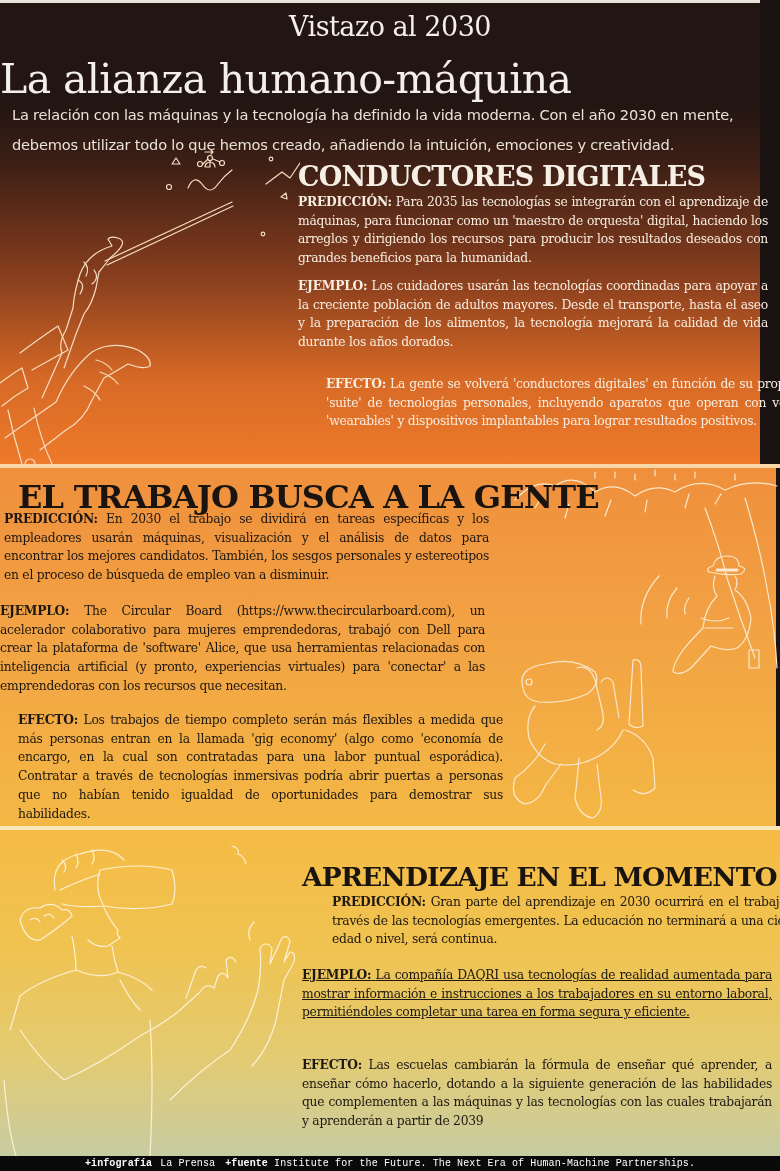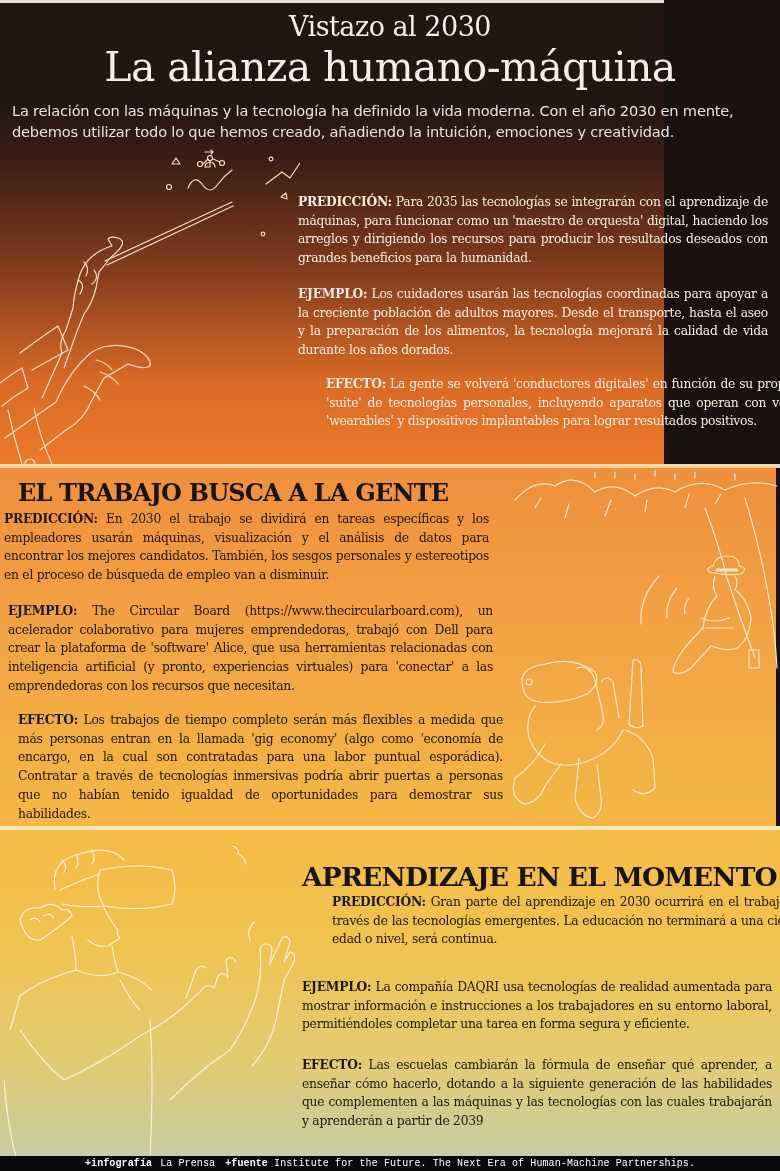--- a/index.html
+++ b/index.html
@@ -1,54 +1,54 @@
 <!DOCTYPE html>
 <html><head>
 <meta charset="utf-8">
 <style>
   html, body { margin: 0; padding: 0; }
   body { width: 780px; height: 1171px; overflow: hidden; background: #1a1210; font-family: "DejaVu Serif", serif; }
   .page { position: relative; width: 780px; height: 1171px; }
 
-  .sec1 { position: absolute; left: 0; top: 0; width: 664px; height: 464px;
+  .sec1 { position: absolute; left: 0; top: 0; width: 760px; height: 464px;
     background: linear-gradient(to bottom, #231512 0%, #231512 22%, #3d1f15 35%, #8a3f1e 60%, #d86a26 82%, #ee7a2a 100%);
     border-top: 3px solid #e8e2d8; box-sizing: border-box; }
   .divider1 { position: absolute; left: 0; top: 464px; width: 780px; height: 4px; background: #f9d6a6; }
   .sec2 { position: absolute; left: 0; top: 468px; width: 776px; height: 358px;
     background: linear-gradient(to bottom, #ef8f3c 0%, #f2a043 40%, #f4b845 100%); }
   .divider2 { position: absolute; left: 0; top: 826px; width: 780px; height: 4px; background: #fbe6b8; }
   .sec3 { position: absolute; left: 0; top: 830px; width: 780px; height: 326px;
     background: linear-gradient(to bottom, #f5bb45 0%, #f0c350 35%, #e3cb72 70%, #c7cca2 100%); padding-left: 32px; }
   .footer { position: absolute; left: 0; top: 1156px; width: 780px; height: 26px; background: #0a0a0a;
     color: #ffffff; font-family: Liberation Mono, monospace; font-size: 10px; text-align: center; line-height: 15px; letter-spacing: 0.1px;}
   .footer b { font-weight: bold; }
   .footer .sp { margin: 0 4px 0 2px; }
 
   .kicker { position: absolute; top: 8px; left: 0; width: 780px; text-align: center; color: #f4efe8;
     font-family: "DejaVu Serif", serif; font-size: 27px; letter-spacing: -0.5px; }
-  .title { position: absolute; top: 40px; left: 0; width: 780px; text-align: center; color: #f4efe8;
+  .title { position: absolute; top: 52px; left: 0; width: 780px; color: #f4efe8;
     font-family: "DejaVu Serif", serif; font-size: 41px; letter-spacing: -0.6px; }
   .intro { position: absolute; top: 97px; left: 12px; width: 760px; color: #e9e2d8;
-    font-family: "DejaVu Sans", sans-serif; font-size: 14.6px; line-height: 21px; letter-spacing: -0.2px; }
+    font-family: "DejaVu Sans", sans-serif; font-size: 14.6px; line-height: 30px; letter-spacing: -0.2px; }
 
   .heading { position: absolute; font-family: "DejaVu Serif", serif; font-weight: bold; letter-spacing: -0.8px; }
   .h1 { top: 158px; left: 298px; font-size: 27px; color: #f6efe6; }
-  .h2 { top: 478px; left: 18px; font-size: 24px; color: #1a1410; }
+  .h2 { top: 478px; left: 18px; font-size: 32px; color: #1a1410; }
   .h3 { top: 861px; left: 302px; font-size: 26.5px; color: #1a1410; }
 
   .block { position: absolute; font-family: "DejaVu Serif", serif; font-size: 12.3px; line-height: 18.7px; text-align: justify; letter-spacing: -0.25px; }
   .block .lbl { font-weight: bold; }
   .light { color: #f7ede0; }
   .dark { color: #1e1812; }
 
   .b1a { top: 190px; left: 298px; width: 470px; }
-  .b1b { top: 282px; left: 298px; width: 470px; }
+  .b1b { top: 274px; left: 298px; width: 470px; }
   .b1c { top: 372px; left: 298px; width: 470px; margin-left: 28px; }
   .b2a { top: 510px; left: 4px; width: 485px; }
-  .b2b { top: 602px; left: 8px; width: 485px; }
+  .b2b { top: 602px; left: 0; width: 485px; }
   .b2c { top: 711px; left: 18px; width: 485px; }
   .b3a { top: 893px; left: 302px; width: 470px; margin-left: 30px; }
   .b3b { top: 966px; left: 302px; width: 470px; }
   .b3c { top: 1056px; left: 302px; width: 470px; }
 
   .art { position: absolute; }
   .art svg { display: block; }
 </style>
 </head>
 <body>
@@ -84,20 +84,21 @@
 
         <path d="M5 300 Q30 282 56 264 Q70 232 92 214 Q112 202 138 212 Q152 220 150 228 Q144 232 128 226 Q118 232 104 240 L92 262 Q84 282 66 292 L40 312"></path>
         <path d="M96 222 Q106 224 112 232 M100 234 Q112 238 118 246 M84 248 Q96 254 100 262"></path>
         <path d="M0 245 Q12 236 22 230 L28 250 Q14 258 2 268"></path>
 
         <path d="M8 272 Q14 300 22 326 M34 270 Q40 300 52 326"></path>
         <circle cx="30" cy="326" r="5"></circle>
       </svg>
     </div>
 
+    <div class="heading h1">CONDUCTORES DIGITALES</div>
     <div class="block light b1a"><span class="lbl">PREDICCIÓN:</span> <span>Para 2035 las tecnologías se integrarán con el aprendizaje de máquinas, para funcionar como un 'maestro de orquesta' digital, haciendo los arreglos y dirigiendo los recursos para producir los resultados deseados con grandes beneficios para la humanidad.</span></div>
     <div class="block light b1b"><span class="lbl">EJEMPLO:</span> <span>Los cuidadores usarán las tecnologías coordinadas para apoyar a la creciente población de adultos mayores. Desde el transporte, hasta el aseo y la preparación de los alimentos, la tecnología mejorará la calidad de vida durante los años dorados.</span></div>
     <div class="block light b1c"><span class="lbl">EFECTO:</span> <span>La gente se volverá 'conductores digitales' en función de su propia 'suite' de tecnologías personales, incluyendo aparatos que operan con voz, 'wearables' y dispositivos implantables para lograr resultados positivos.</span></div>
   </div>
   <div class="divider1"></div>
 
   <div class="sec2">
     <div class="art" style="left:505px;top:0;">
       <svg width="275" height="358" viewBox="0 0 275 358" fill="none" stroke="#fbe8cc" stroke-width="1.2" stroke-linecap="round" stroke-linejoin="round">
 
@@ -157,21 +158,21 @@
         <path d="M20 200 Q40 230 64 250 Q100 234 140 206 Q166 192 180 180 L200 162 Q206 152 214 158 L218 146 Q224 140 228 148 L226 130 Q232 124 236 132 M186 168 L196 140 Q200 134 206 138"></path>
 
         <path d="M170 270 Q200 240 230 220 Q250 190 258 160 Q262 140 260 118 Q266 110 272 118 L270 134 L282 108 Q288 104 290 112 L284 132 L290 122 Q296 122 294 132 L284 150 Q280 170 276 190 Q270 216 252 236"></path>
         <path d="M250 110 q-4 -10 4 -18"></path>
         <path d="M232 16 q8 2 6 8 q6 2 8 10"></path>
       </svg>
     </div>
 
     <div class="heading h3" style="top:31px;">APRENDIZAJE EN EL MOMENTO</div>
     <div class="block dark b3a" style="top:63px;"><span class="lbl">PREDICCIÓN:</span> <span>Gran parte del aprendizaje en 2030 ocurrirá en el trabajo, a través de las tecnologías emergentes. La educación no terminará a una cierta edad o nivel, será continua.</span></div>
-    <div class="block dark b3b" style="top:148px;"><span class="lbl">EJEMPLO:</span> <span> La compañía DAQRI usa tecnologías de realidad aumentada para mostrar información e instrucciones a los trabajadores en su entorno laboral, permitiéndoles completar una tarea en forma segura y eficiente.</span></div>
+    <div class="block dark b3b" style="top:136px;text-decoration:underline;"><span class="lbl">EJEMPLO:</span> <span> La compañía DAQRI usa tecnologías de realidad aumentada para mostrar información e instrucciones a los trabajadores en su entorno laboral, permitiéndoles completar una tarea en forma segura y eficiente.</span></div>
     <div class="block dark b3c" style="top:226px;"><span class="lbl">EFECTO:</span> <span>Las escuelas cambiarán la fórmula de enseñar qué aprender, a enseñar cómo hacerlo, dotando a la siguiente generación de las habilidades que complementen a las máquinas y las tecnologías con las cuales trabajarán y aprenderán a partir de 2039</span></div>
   </div>
 
   <div class="footer">
     <b>+infografía</b>
     <span class="sp">La Prensa</span>
     <b>+fuente</b>
     <span>Institute for the Future. The Next Era of Human-Machine Partnerships.</span>
   </div>
 </div>

